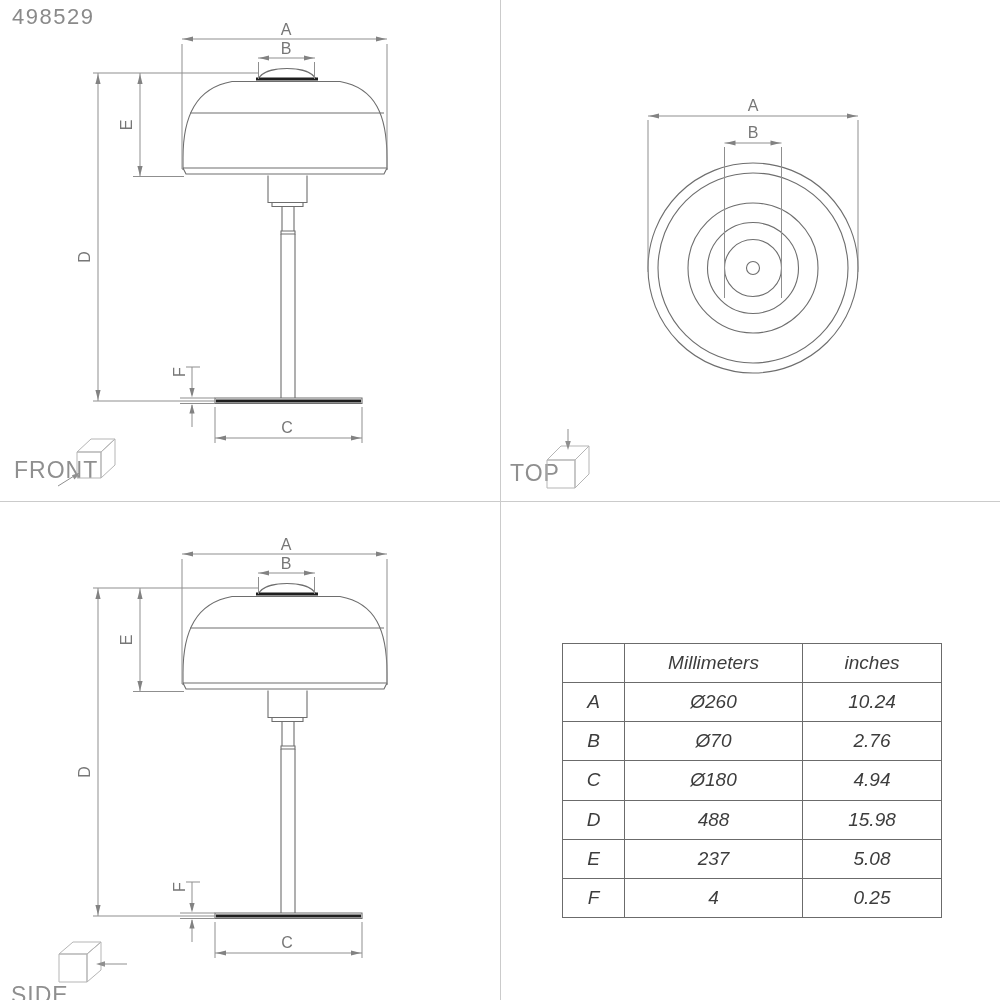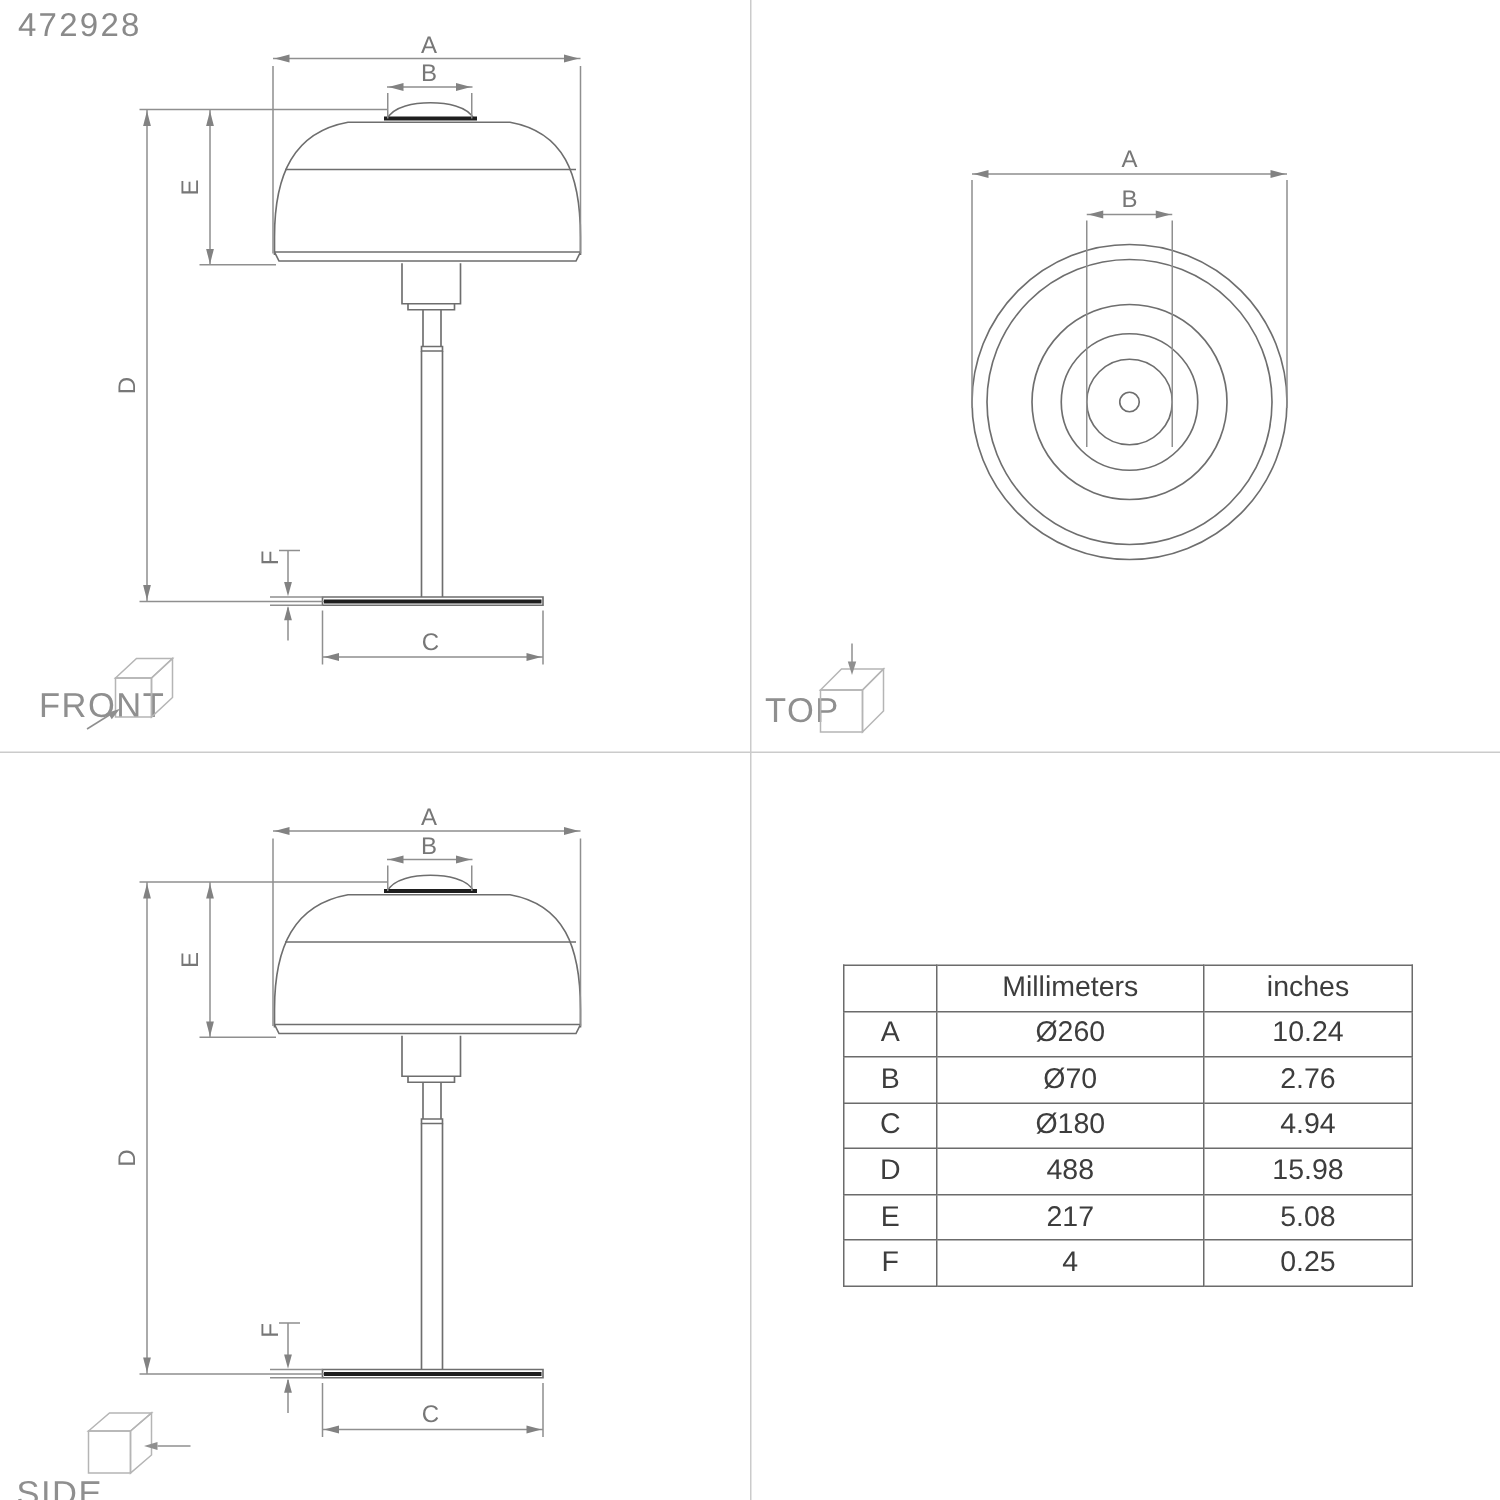--- a/index.html
+++ b/index.html
@@ -28,40 +28,40 @@
   .dimline{stroke:var(--dim);stroke-width:1;fill:none;}
   .darkline{stroke:var(--dark);stroke-width:2.8;fill:none;}
   .arrowhead{fill:var(--arrow);stroke:none;}
   .dimtext{fill:var(--letter);font-size:16px;font-family:"Liberation Sans",sans-serif;text-anchor:middle;}
   .cubeface{stroke:var(--cube);stroke-width:1;fill:none;}
   .cubearrow{stroke:var(--cubearrow);stroke-width:1;fill:none;}
   .cubearrowhead{fill:var(--cubearrow);stroke:none;}
   
   #dims-table-wrap{position:absolute;left:562px;top:643px;width:376px;height:215px;}
   table.dims{
-    border-collapse:collapse;width:376px;height:215px;table-layout:fixed;
-    color:var(--tabletext);font-size:19px;
+    border-collapse:collapse;width:376px;height:275px;table-layout:fixed;
+    color:var(--tabletext);font-size:19px;font-style:italic;
   }
   table.dims td{
     border:1px solid var(--tableborder);text-align:center;vertical-align:middle;
     padding:0;height:29px;overflow:hidden;
   }
   td.col-id{width:61px;}
   td.col-mm{width:177px;}
   td.col-in{width:138px;}
 </style>
 </head>
 <body>
 
 <div id="stage">
 
   <div class="divider" id="divider-v"></div>
   <div class="divider" id="divider-h"></div>
 
-  <div class="product-code">472928</div>
+  <div class="product-code">498529</div>
 
   <svg class="viewsvg" style="left:0;top:0" width="500" height="500" viewBox="0 0 500 500">
     <defs>
       <symbol id="lamp-sym" overflow="visible">
 
         <g>
           <path class="outline" d="M183,170 L183,158 C183,116 196,88 232,81.5 L340,81.5 C376,88 387,116 387,158 L387,170"></path>
           <path class="outline" d="M190,113 L384,113"></path>
           <path class="outline" d="M183,168 L387,168"></path>
           <path class="outline" d="M183,168 L186,174 L384,174 L387,168"></path>
@@ -136,21 +136,21 @@
       <polygon class="arrowhead" points="857,116 847,113.4 847,118.6"></polygon>
 
       <path class="dimline" d="M724.5,143 L781.5,143 M724.5,147 L724.5,298 M781.5,147 L781.5,298"></path>
       <polygon class="arrowhead" points="725.5,143 735.5,140.4 735.5,145.6"></polygon>
       <polygon class="arrowhead" points="780.5,143 770.5,140.4 770.5,145.6"></polygon>
     </g>
     <text class="dimtext" x="753" y="111">A</text>
     <text class="dimtext" x="753" y="138">B</text>
   </svg>
 
-  <div class="view-label" style="left:26px;top:457px">FRONT</div>
+  <div class="view-label" style="left:14px;top:457px">FRONT</div>
   <svg class="viewsvg" style="left:52px;top:432px" width="70" height="64">
     <polygon class="cubeface" points="25,20 39,7 63,7 49,20"></polygon>
     <polygon class="cubeface" points="25,20 49,20 49,46 25,46"></polygon>
     <polygon class="cubeface" points="49,20 63,7 63,33 49,46"></polygon>
     <path class="cubearrow" d="M6,54 L22,44"></path>
     <polygon class="cubearrowhead" points="28,40.5 19.9,43.2 22.5,47.5"></polygon>
   </svg>
 
   <div class="view-label" style="left:510px;top:460px">TOP</div>
   <svg class="viewsvg" style="left:543px;top:428px" width="62" height="66">
@@ -193,21 +193,21 @@
           <td>Ø180</td>
           <td>4.94</td>
         </tr>
         <tr>
           <td>D</td>
           <td>488</td>
           <td>15.98</td>
         </tr>
         <tr>
           <td>E</td>
-          <td>217</td>
+          <td>237</td>
           <td>5.08</td>
         </tr>
         <tr>
           <td>F</td>
           <td>4</td>
           <td>0.25</td>
         </tr>
       </tbody>
     </table>
   </div>

